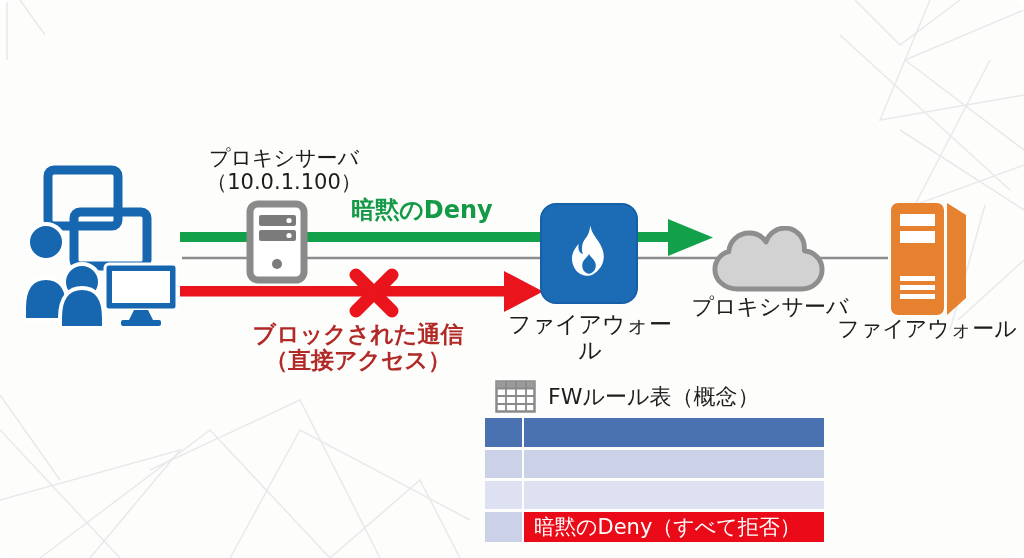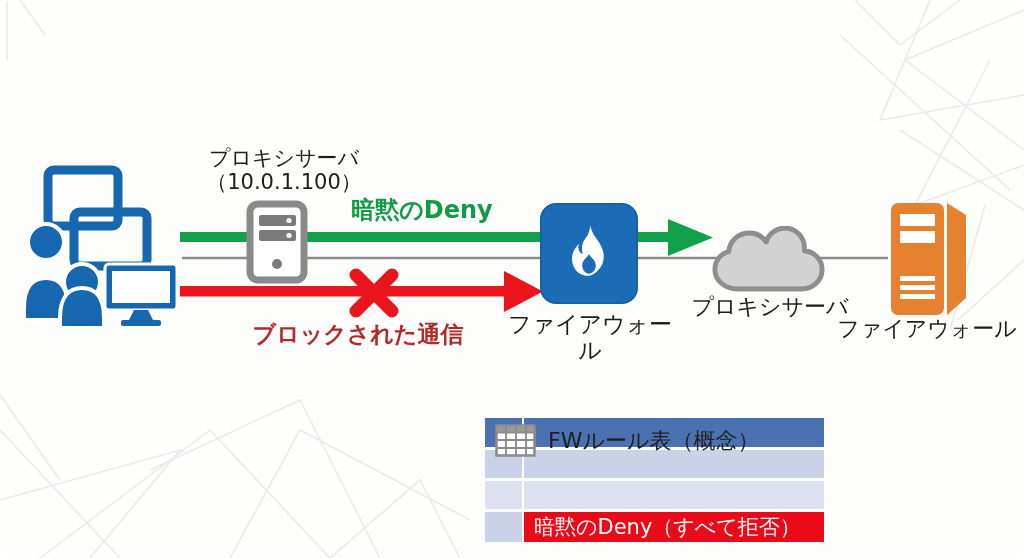--- a/index.html
+++ b/index.html
@@ -29,21 +29,21 @@
   .lbl-fw{left:498px;top:311px;width:184px;font-size:23px;}
   .lbl-inet{left:686px;top:294px;width:168px;font-size:22px;}
   .lbl-ws{left:836px;top:316px;width:182px;font-size:22px;}
   
   .fw-box{
     left:540px;top:203px;width:98px;height:101px;
     background:#1b6cb5;border:2px solid #1560a6;border-radius:16px;
     box-sizing:border-box;display:flex;align-items:center;justify-content:center;
   }
   
-  .tbl-title-row{left:495px;top:380px;display:flex;align-items:center;gap:12px;z-index:4;margin-top:44px;}
+  .tbl-title-row{left:495px;top:380px;display:flex;align-items:center;gap:12px;z-index:4;}
   .tbl-title{font-size:22px;color:#1f1f1f;}
   .rule-table{left:473px;top:418px;width:339px;z-index:2;padding-left:12px;}
   .trow{display:flex;gap:2px;margin-bottom:3px;}
   .trow .c1{width:37px;}
   .trow .c2{flex:1;}
   .trow.hdr  .c1,.trow.hdr  .c2{background:#4a71b0;height:29px;}
   .trow.r2   .c1,.trow.r2   .c2{background:#cbd2e8;height:28px;}
   .trow.r3   .c1,.trow.r3   .c2{background:#dde1f1;height:28px;}
   .trow.r4   .c1{background:#cbd2e8;height:30px;}
   .trow.r4   .c2{
@@ -154,20 +154,21 @@
 
   <div class="abs label lbl-proxy">
     <div>プロキシサーバ</div>
     <div class="ip">（10.0.1.100）</div>
   </div>
 
   <div class="abs label lbl-allowed">暗黙のDeny</div>
 
   <div class="abs label lbl-blocked">
     <div>ブロックされた通信</div>
+    <div>（直接アクセス）</div>
   </div>
 
 
   <div class="abs label lbl-fw">ファイアウォール</div>
 
   <div class="abs label lbl-inet">プロキシサーバ</div>
 
   <div class="abs label lbl-ws">ファイアウォール</div>
 
   <div class="abs tbl-title-row">

